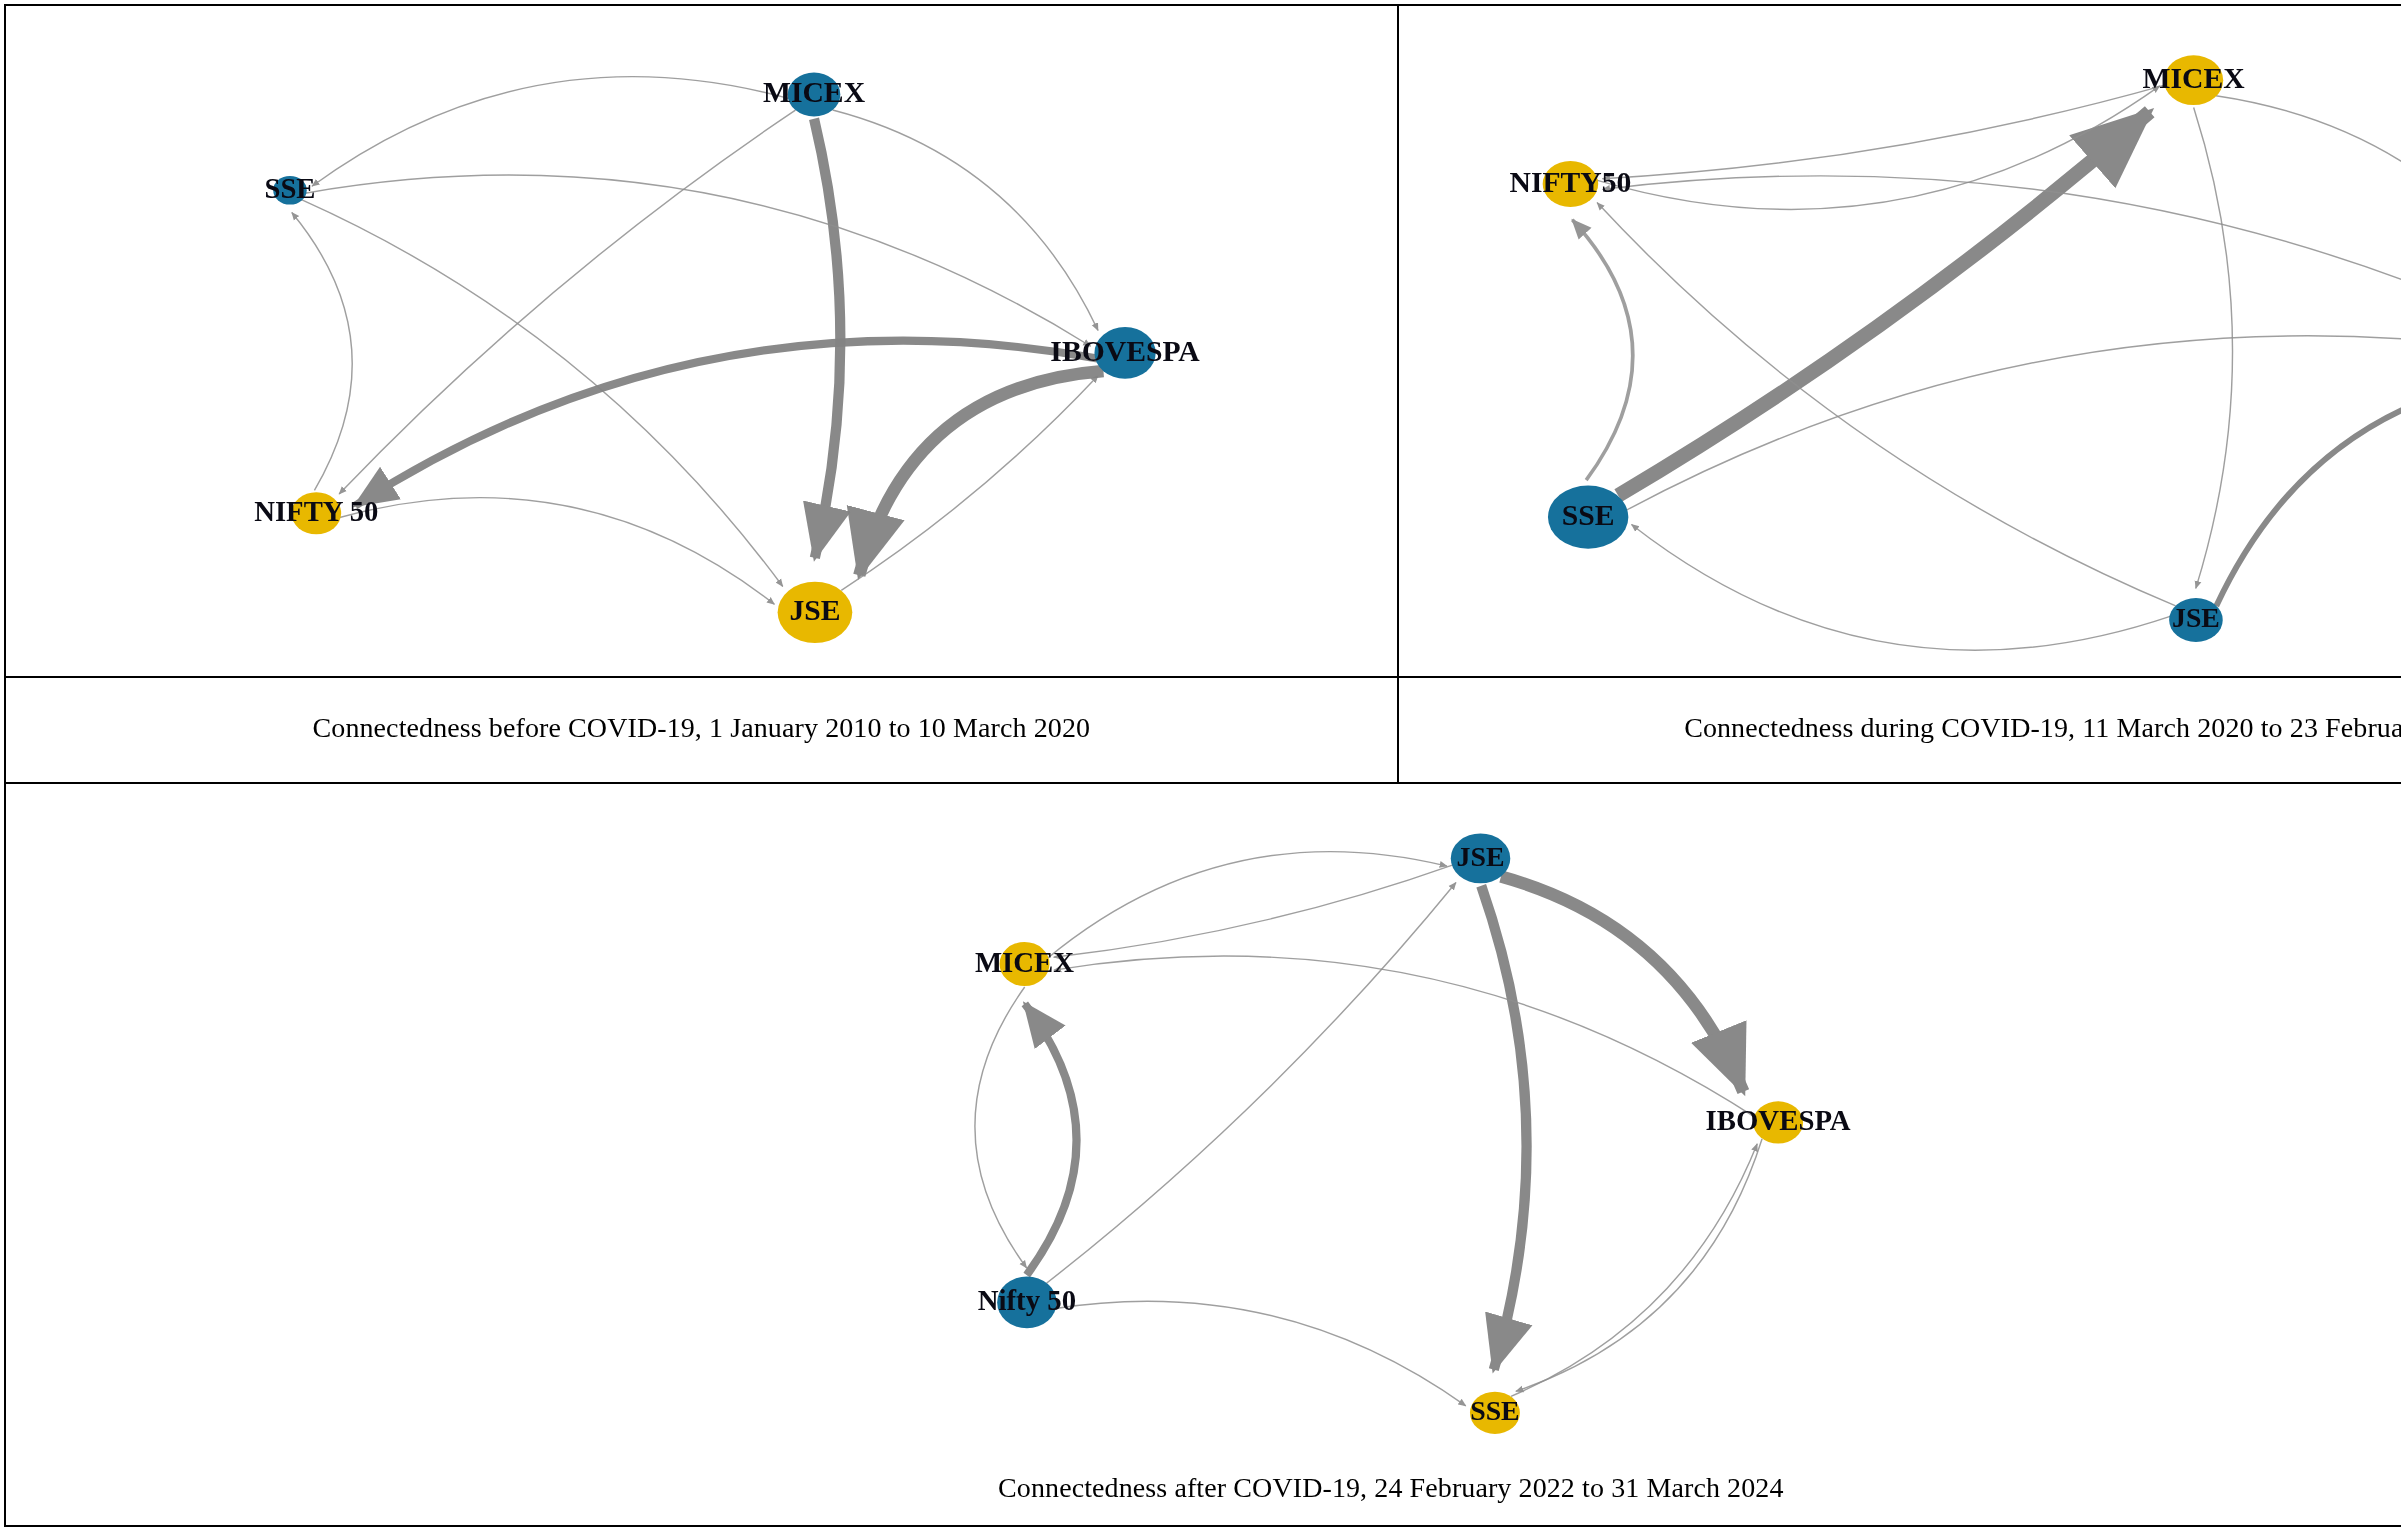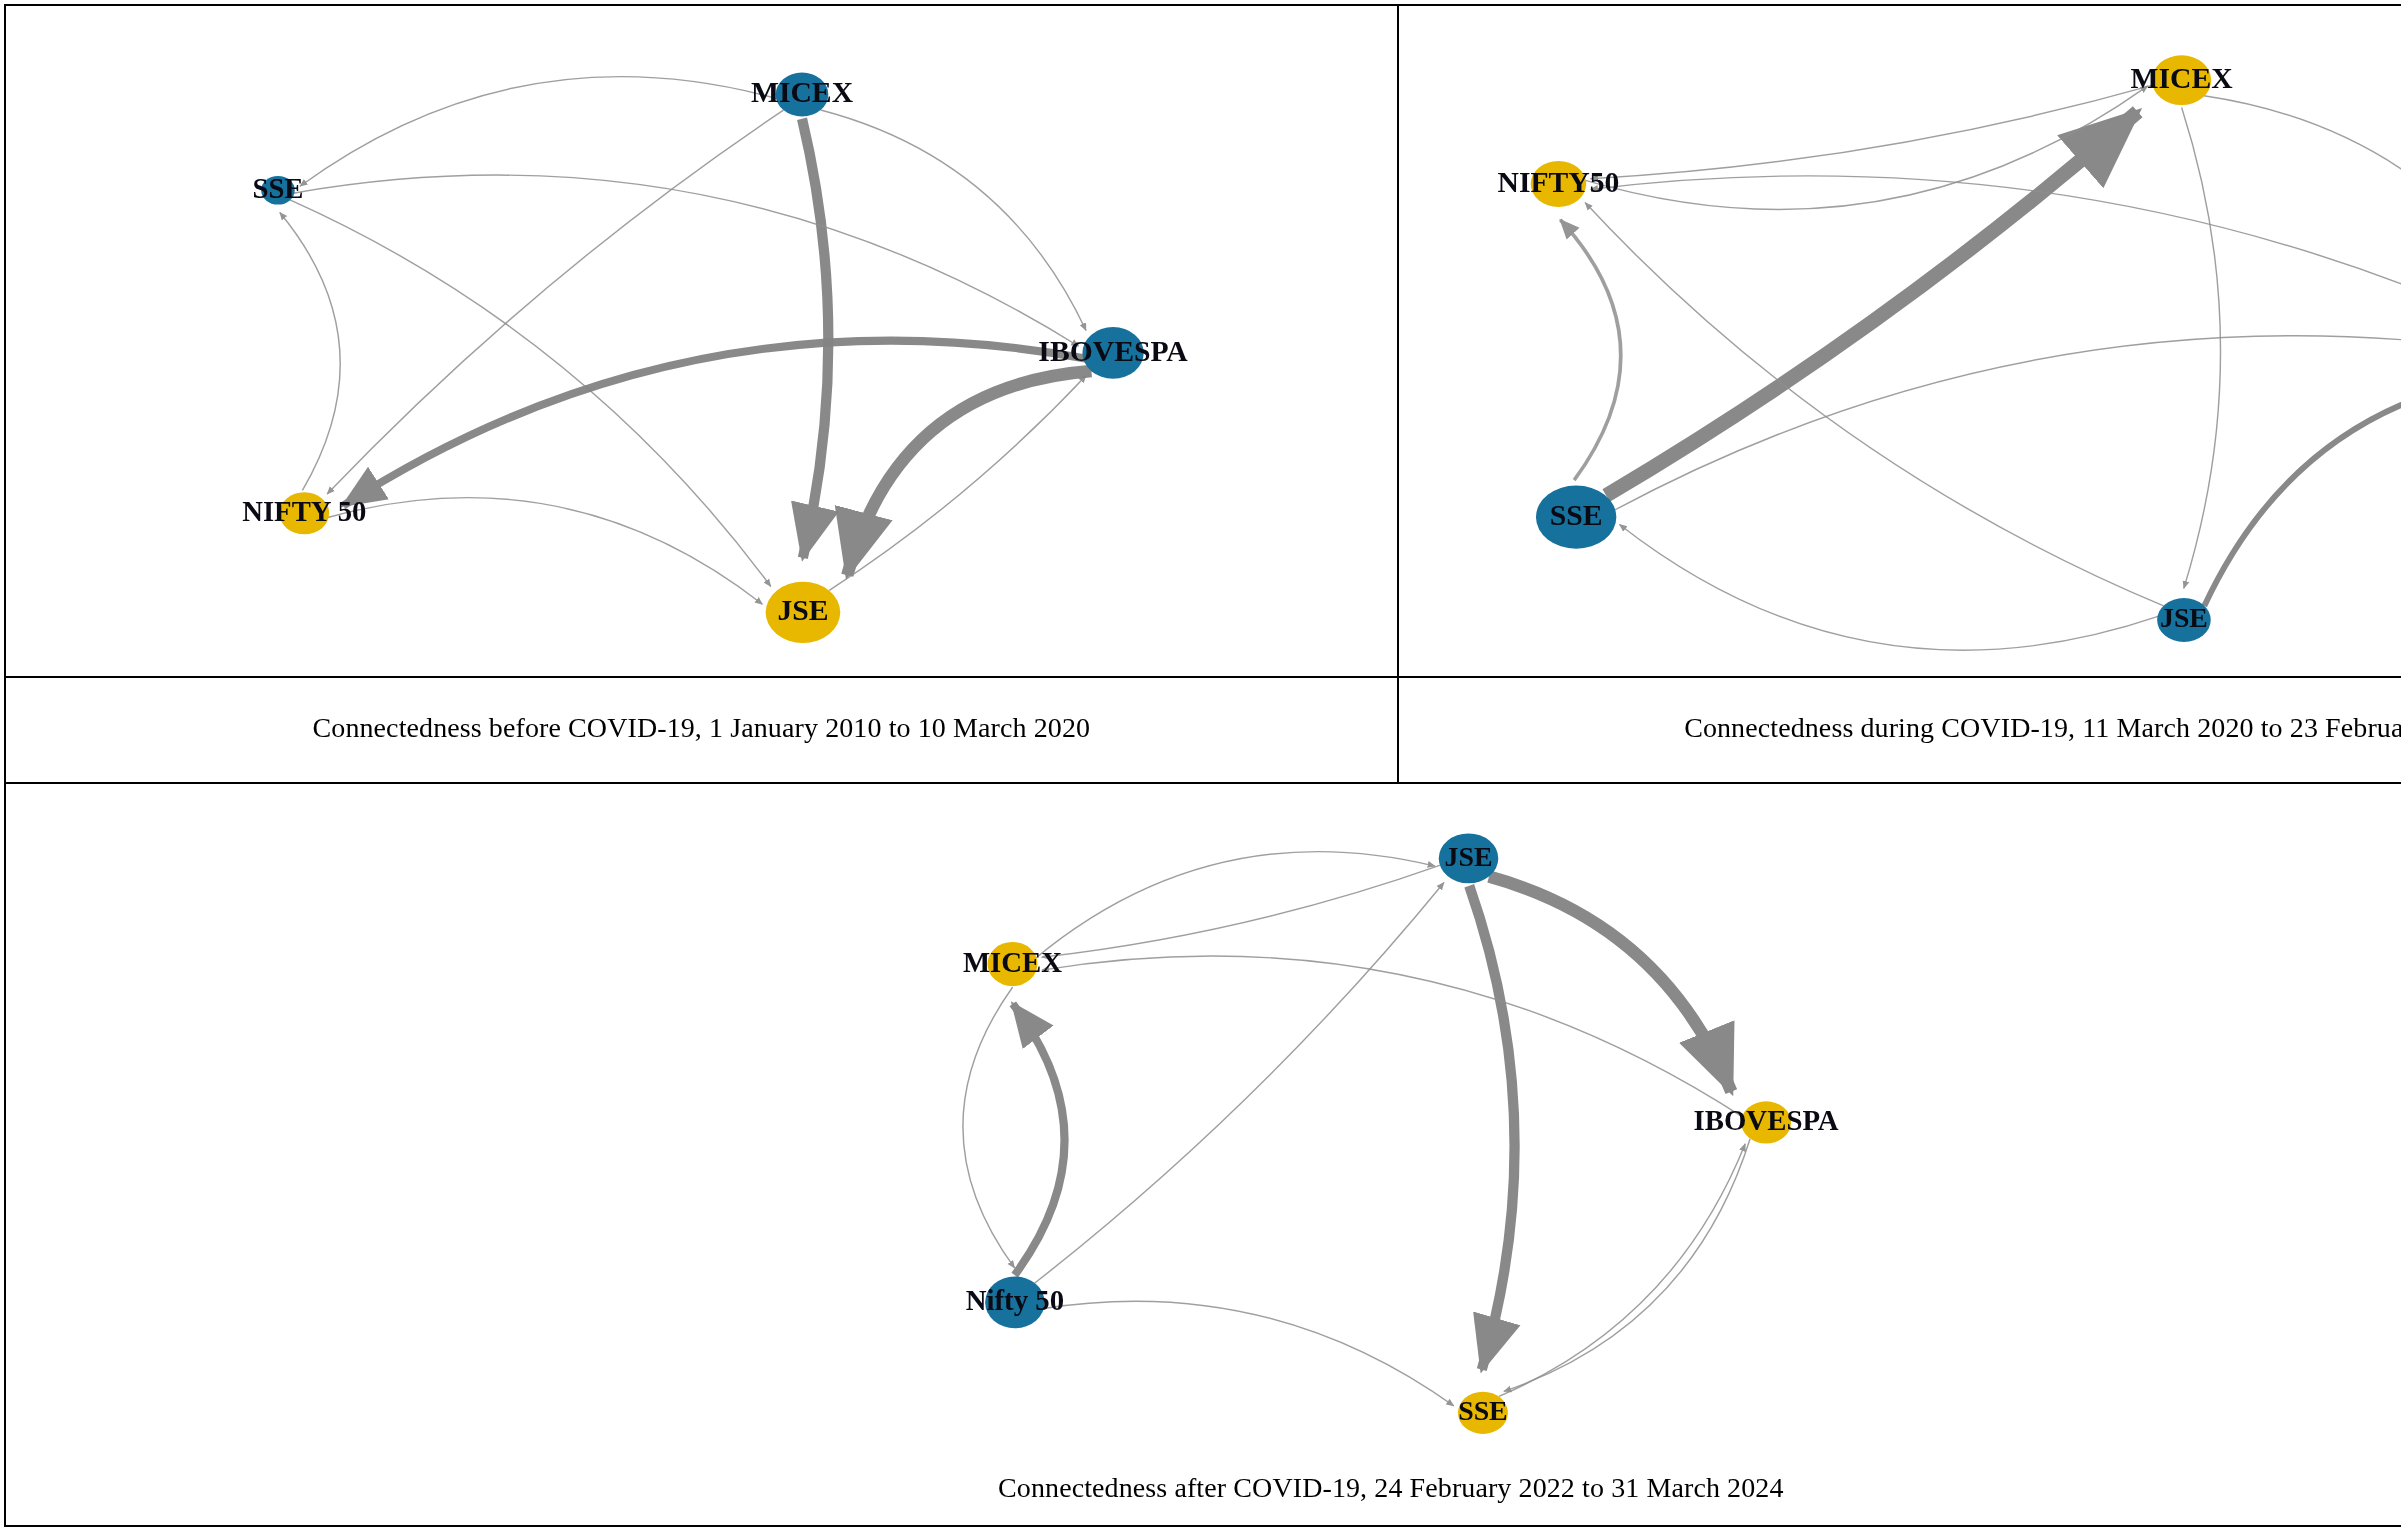--- a/index.html
+++ b/index.html
@@ -15,21 +15,21 @@
   .panel-b{left:1393px;top:0;width:1377px;height:672px;border-bottom:2.9px solid #000;}
   .cap-a{left:0;top:672px;width:1393px;height:106px;border-right:2.9px solid #000;border-bottom:2.9px solid #000;}
   .cap-b{left:1393px;top:672px;width:1377px;height:106px;border-bottom:2.9px solid #000;}
   .panel-c{left:0;top:778px;width:2770px;height:672px;}
   .cap-c{left:0;top:1450px;width:2770px;height:67px;}
 
   .caption{width:100%;height:100%;display:flex;align-items:center;justify-content:center;
            font-family:"Liberation Serif",serif;font-size:28px;color:#000;
            letter-spacing:0.1px;padding-bottom:2.9px;box-sizing:border-box;}
 
-  .net{position:absolute;left:0;top:0;width:100%;height:100%;}
+  .net{position:absolute;left:12px;top:0;width:100%;height:100%;}
   svg{display:block;width:100%;height:100%;}
   .nlabel{font-family:"Liberation Serif",serif;font-weight:700;fill:#0a0a14;
           dominant-baseline:middle;paint-order:stroke;}
 </style>
 </head>
 <body>
 
 <div class="page">
   <div class="grid">
 

